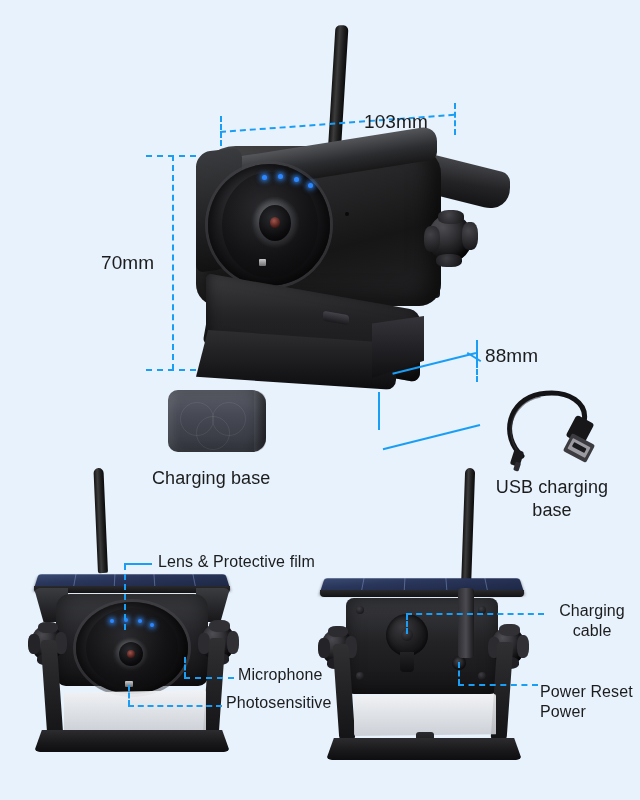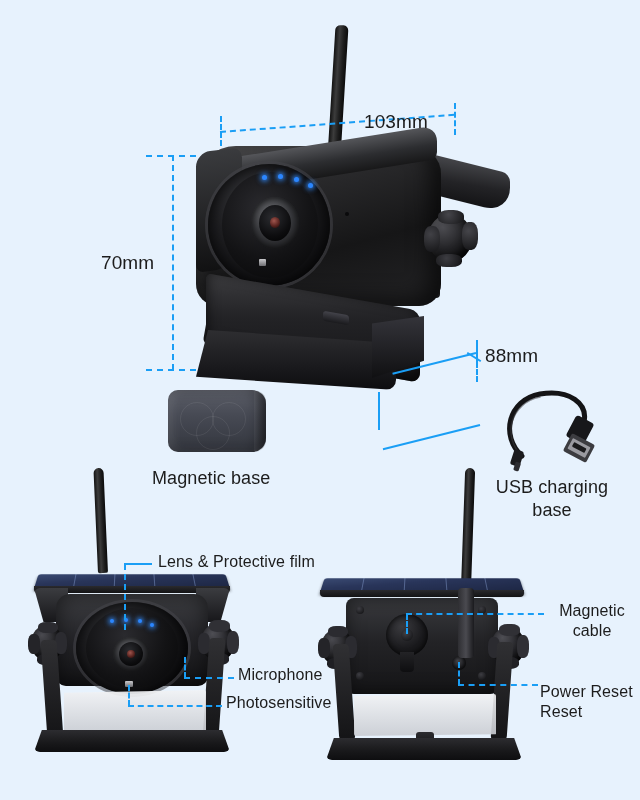--- a/index.html
+++ b/index.html
@@ -295,21 +295,21 @@
 
   <div style="position:absolute;left:0;top:0;">
     <div class="magbase" style="left:168px;top:390px;width:98px;height:62px;">
       <div class="bump" style="left:12px;top:12px;width:34px;height:34px;"></div>
       <div class="bump" style="left:44px;top:12px;width:34px;height:34px;"></div>
       <div class="bump" style="left:28px;top:26px;width:34px;height:34px;"></div>
       <div style="position:absolute;right:0;top:0;bottom:0;width:12px;
                   background:linear-gradient(90deg,rgba(255,255,255,.05),rgba(0,0,0,.28));
                   border-radius:0 14px 14px 0;"></div>
     </div>
-    <div class="lbl" style="left:152px;top:468px;font-size:18px;">Magnetic base</div>
+    <div class="lbl" style="left:152px;top:468px;font-size:18px;">Charging base</div>
   </div>
 
   <div style="position:absolute;left:0;top:0;">
     <svg class="usbwrap" style="left:492px;top:382px;" width="110" height="92" viewBox="0 0 110 92">
       <path d="M30 74 C 8 54, 16 18, 48 12 C 78 7, 96 22, 92 40" fill="none" stroke="#141416" stroke-width="5" stroke-linecap="round"></path>
       <path d="M30 74 C 10 55, 18 21, 48 15" fill="none" stroke="#3a3a3e" stroke-width="1.6" stroke-linecap="round" opacity=".55"></path>
 
       <rect x="20" y="68" width="10" height="16" rx="2.5" fill="#1b1b1e" transform="rotate(18 25 76)"></rect>
       <rect x="22.5" y="80" width="5.5" height="9" rx="1.6" fill="#2c2c30" transform="rotate(18 25 84)"></rect>
 
@@ -449,22 +449,22 @@
     <div class="mount-leg" style="left:494px;top:642px;width:16px;height:98px;transform:skewX(-4deg);"></div>
     <div class="sticker" style="left:354px;top:694px;width:142px;height:42px;
                 clip-path:polygon(0% 4%,100% 0%,100% 96%,0% 100%);opacity:.9;"></div>
     <div style="position:absolute;left:416px;top:732px;width:18px;height:14px;
                 background:linear-gradient(180deg,#2c2c30,#141416);border-radius:3px;"></div>
     <div class="mount-base" style="left:326px;top:738px;width:196px;height:22px;
                 clip-path:polygon(4% 0%,96% 0%,100% 100%,0% 100%);"></div>
 
     <div class="dash-v" style="left:406px;top:614px;height:20px;"></div>
     <div class="dash-h" style="left:406px;top:613px;width:138px;"></div>
-    <div class="lbl center" style="left:546px;top:602px;width:92px;font-size:16px;">Magnetic</div>
+    <div class="lbl center" style="left:546px;top:602px;width:92px;font-size:16px;">Charging</div>
     <div class="lbl center" style="left:546px;top:622px;width:92px;font-size:16px;">cable</div>
 
     <div class="dash-v" style="left:458px;top:662px;height:23px;"></div>
     <div class="dash-h" style="left:458px;top:684px;width:80px;"></div>
     <div class="lbl" style="left:540px;top:683px;font-size:16px;">Power Reset</div>
-    <div class="lbl" style="left:540px;top:703px;font-size:16px;">Reset</div>
+    <div class="lbl" style="left:540px;top:703px;font-size:16px;">Power</div>
   </div>
 
 </div>
 
 </body></html>

